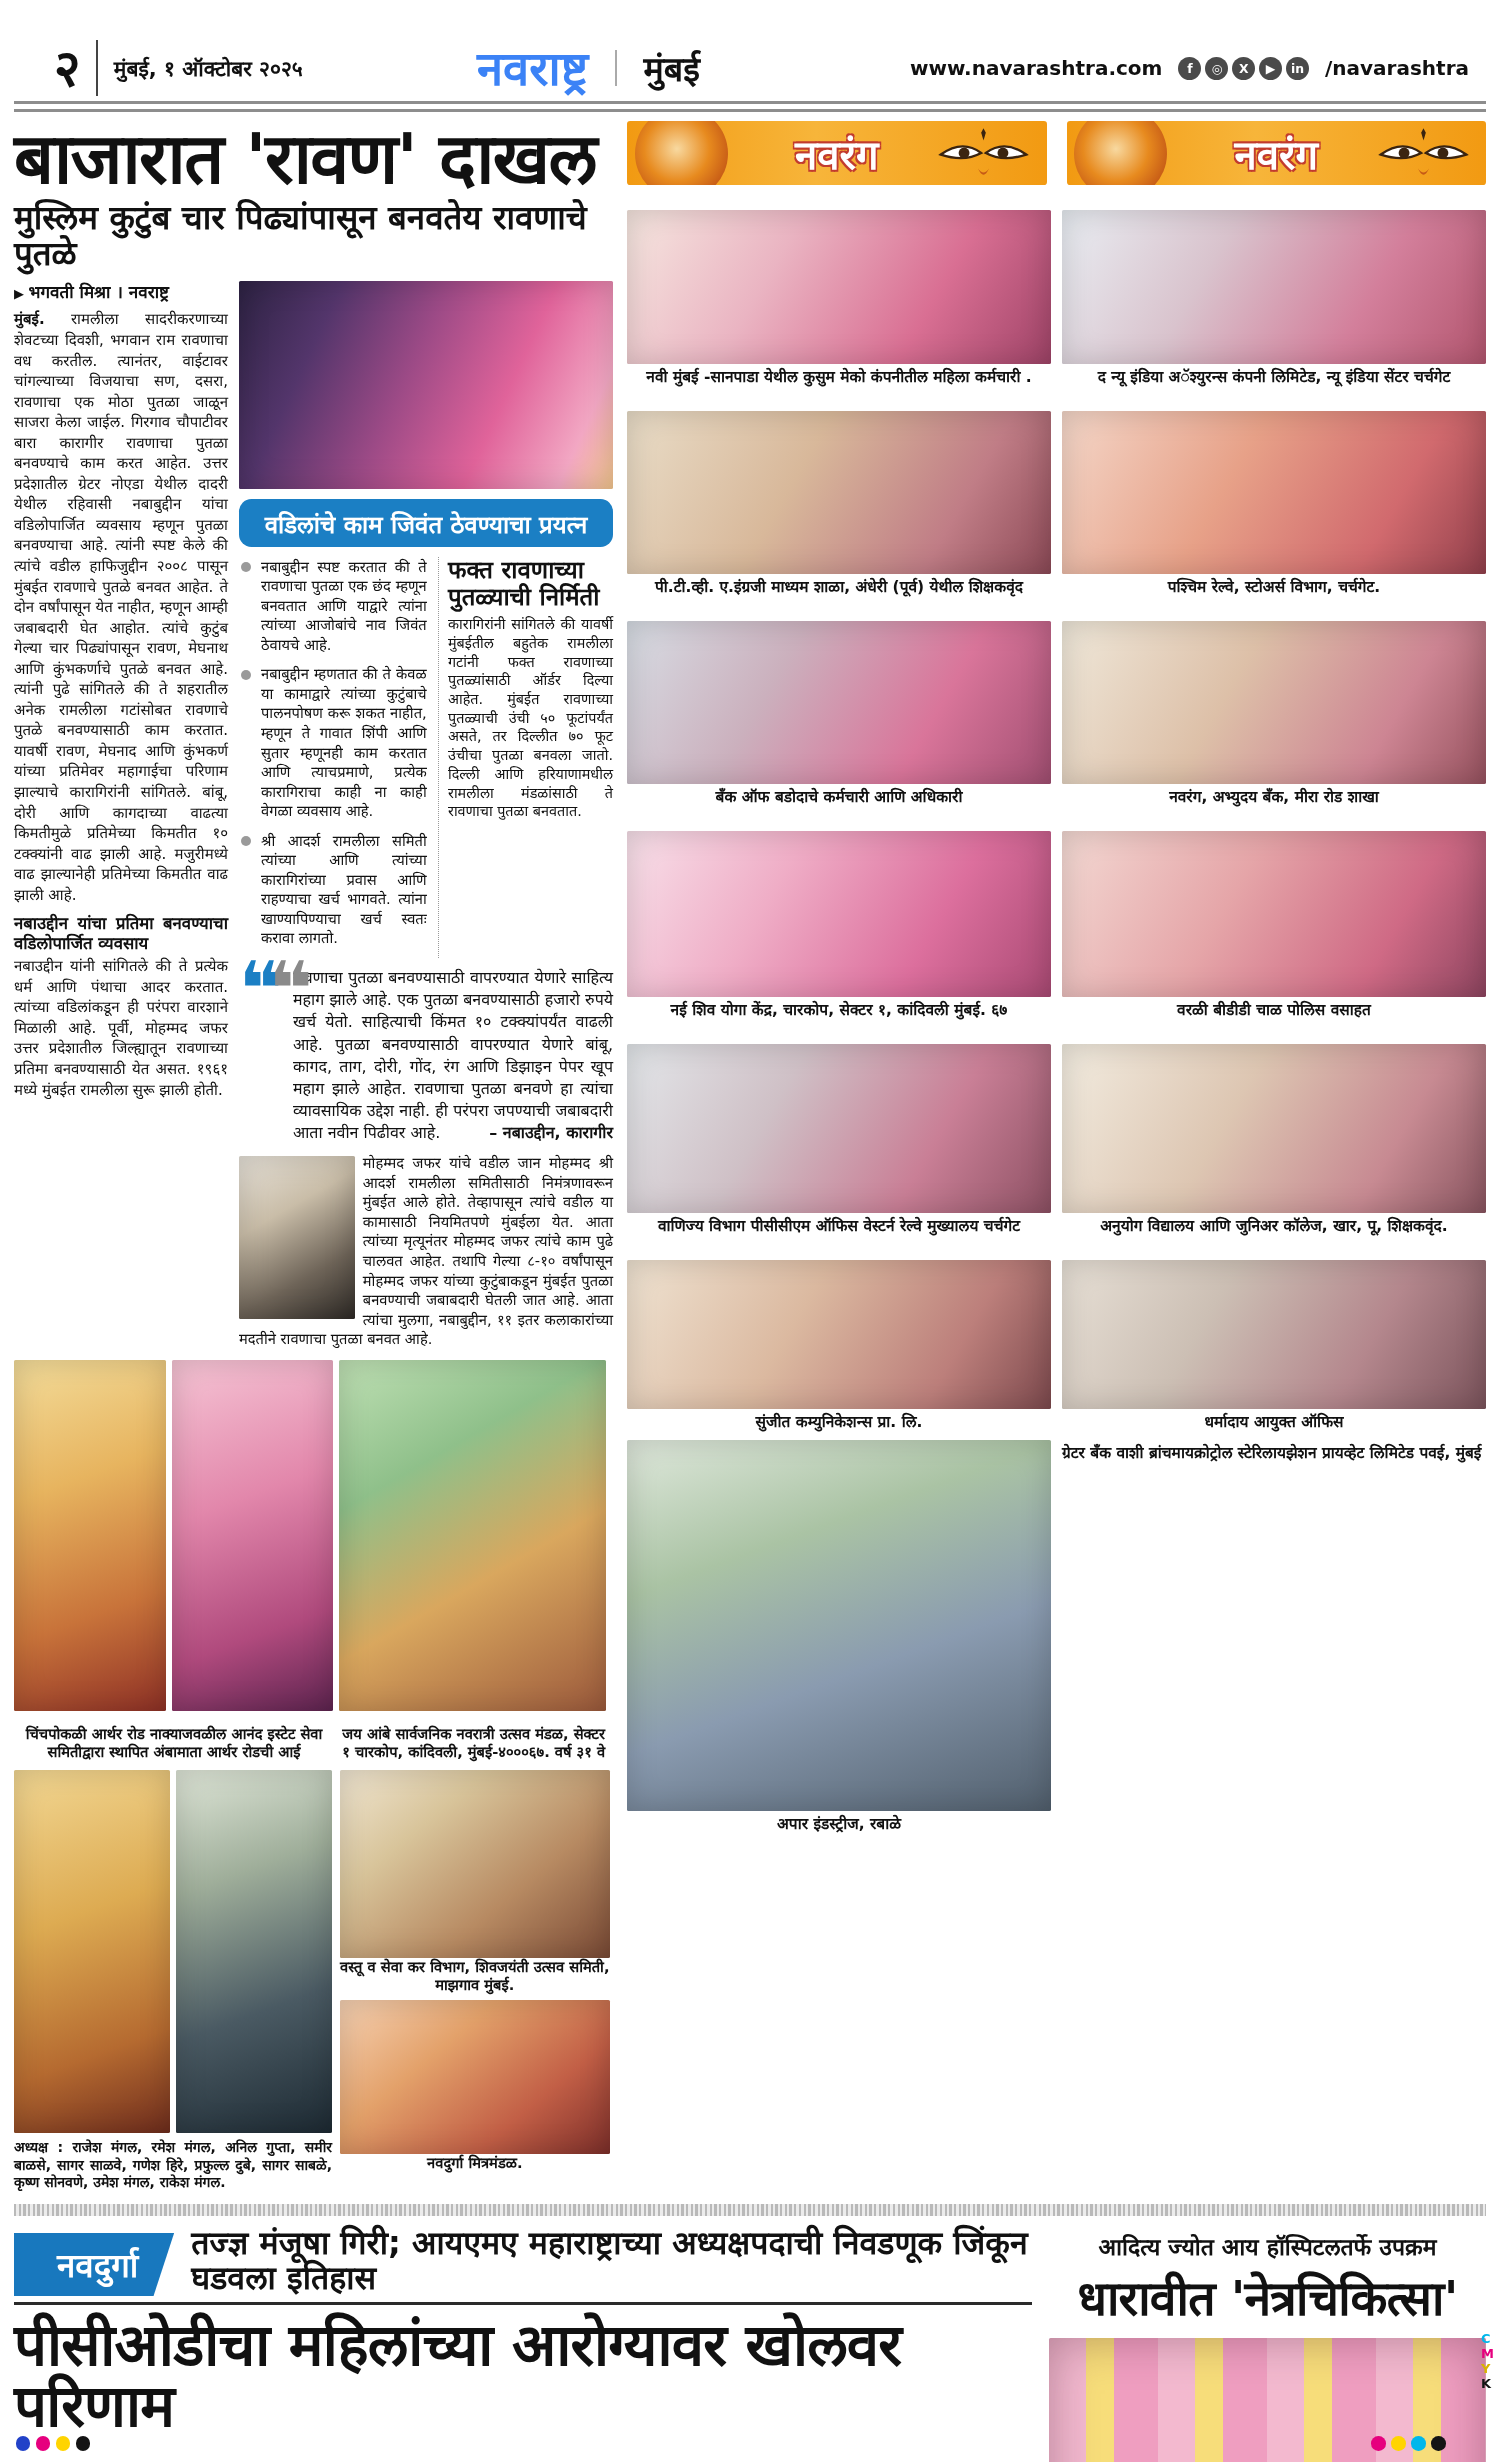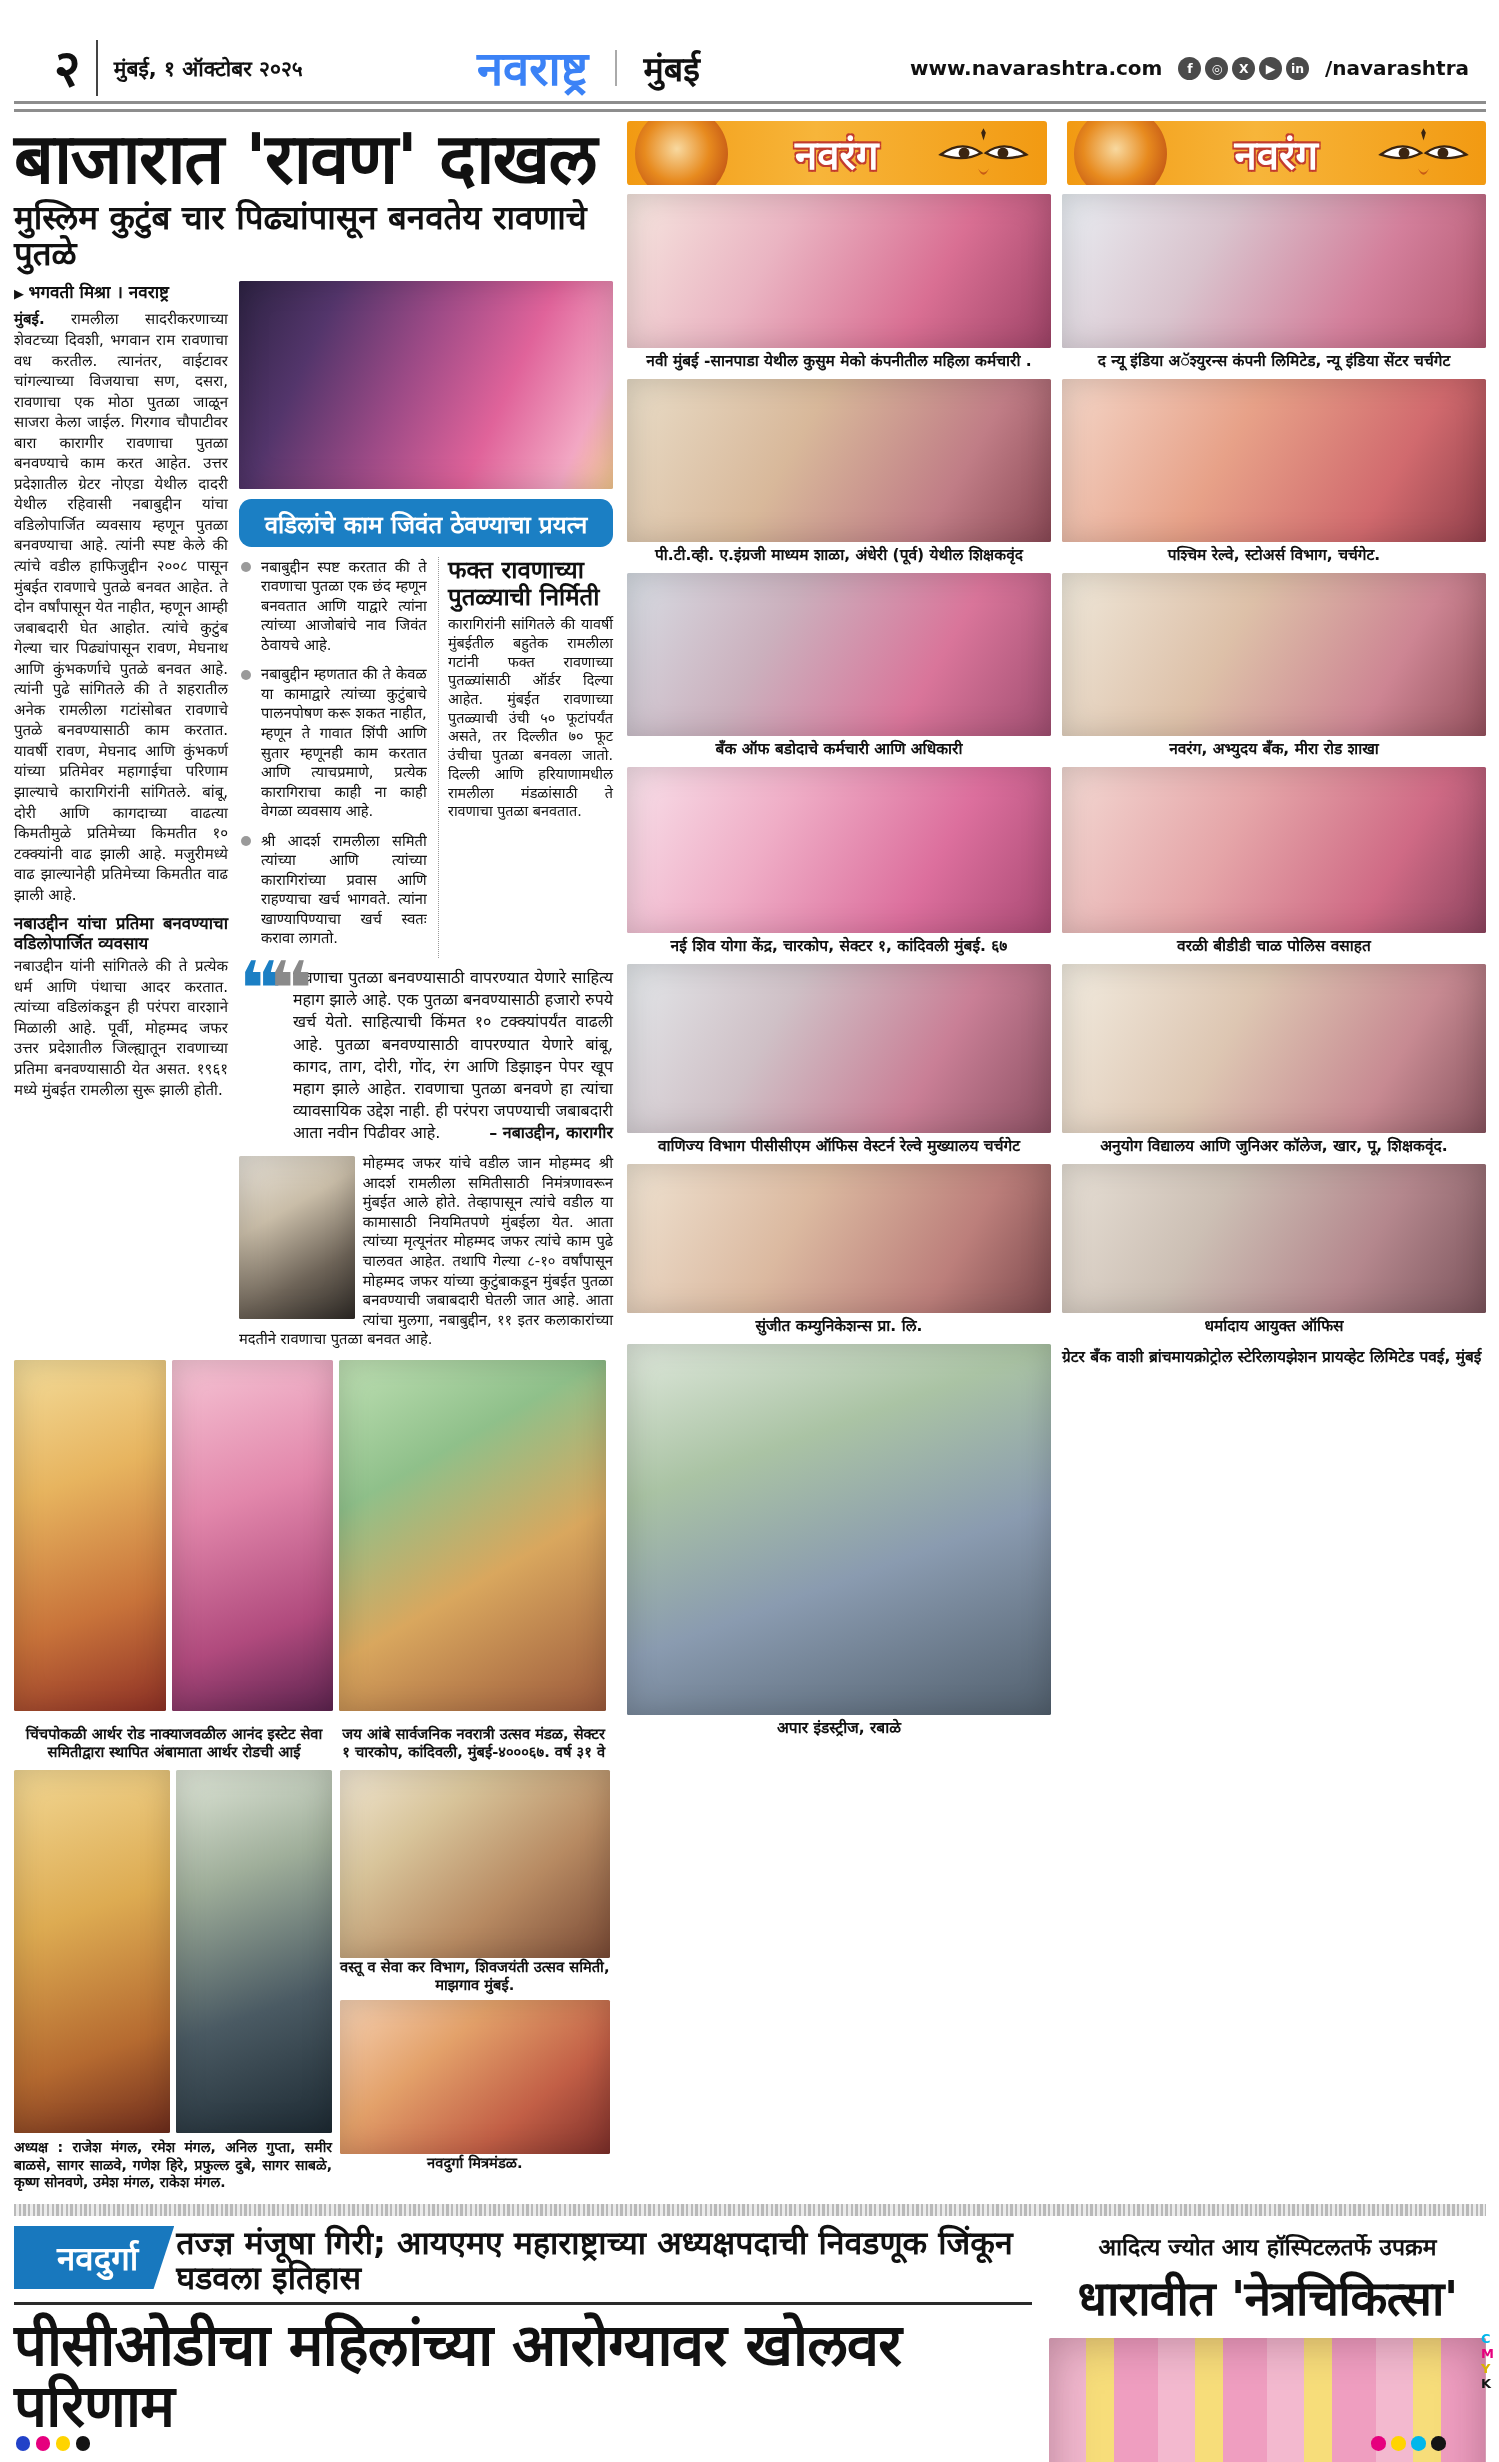--- a/index.html
+++ b/index.html
@@ -76,21 +76,21 @@
   
   .grid{flex:1;display:flex;flex-direction:column;gap:8.5px;min-width:0;}
   .banners{display:flex;gap:20px;}
   .banner{flex:1;height:64px;background:linear-gradient(90deg,#f29a12,#f7b53a 45%,#f29a12);
           border-radius:3.1px;display:flex;align-items:center;justify-content:center;position:relative;overflow:hidden;}
   .bword{color:#fff;font-size:40px;font-weight:800;z-index:2;
          text-shadow:1.6px 1.6px 0 #c23b2e,-1.6px 1.6px 0 #c23b2e,1.6px -1.6px 0 #c23b2e,-1.6px -1.6px 0 #c23b2e;}
   .b-blob{position:absolute;left:7.8px;top:-14px;width:93px;height:93px;border-radius:50%;
           background:radial-gradient(circle at 45% 45%,#f8d9a0 0%,#e78a1e 45%,#c65a16 75%,transparent 78%);}
   .b-eyes{position:absolute;right:12.4px;top:6.2px;z-index:1;}
-  .prow{display:flex;gap:11px;}
+  .prow{display:flex;gap:11px;margin-top:16px;}
   .pcell{flex:1;display:flex;flex-direction:column;min-width:0;}
   .pcap{font-weight:700;font-size:15.5px;text-align:center;margin-top:3.9px;line-height:1.2;}
   .pr1a{height:154px;background:linear-gradient(120deg,#f6e7e0 0%,#eab4c2 35%,#d96f93 70%,#a04468 100%);}
   .pr1b{height:154px;background:linear-gradient(120deg,#e9eef3 0%,#d9c3cd 35%,#d37f9b 70%,#b3566f 100%);}
   .pr2a{height:163px;background:linear-gradient(120deg,#e9ddc8 0%,#d8b89a 40%,#c07d86 75%,#8d4a57 100%);}
   .pr2b{height:163px;background:linear-gradient(120deg,#f4d7c9 0%,#e7a188 40%,#d16a6e 75%,#93404c 100%);}
   .pr3a{height:163px;background:linear-gradient(120deg,#d7dde4 0%,#cbb0bd 35%,#d9759a 70%,#a24f72 100%);}
   .pr3b{height:163px;background:linear-gradient(120deg,#efe8da 0%,#ddc0a8 40%,#cd8593 75%,#97525f 100%);}
   .pr4a{height:166px;background:linear-gradient(120deg,#f8e1ea 0%,#efadc6 35%,#dc6f9d 70%,#aa4a74 100%);}
   .pr4b{height:166px;background:linear-gradient(120deg,#f3d9d3 0%,#e5a5a8 40%,#cf6a85 75%,#8f4560 100%);}
@@ -102,21 +102,21 @@
   .bb-left{flex:1;display:flex;flex-direction:column;min-width:0;}
   .bb-left .ph{height:371px;background:linear-gradient(160deg,#dfe8dc 0%,#aac3a4 30%,#8a9bb0 60%,#52606e 100%);}
   .bb-right{flex:1;display:flex;flex-direction:row;min-width:0;}
   .bbr1{height:161px;background:linear-gradient(120deg,#f3e3e8 0%,#e2aec2 40%,#cf7496 75%,#99496b 100%);}
   .bbr2{height:157px;background:linear-gradient(120deg,#f6dfe5 0%,#e8a8bd 40%,#d36d92 75%,#a04a6e 100%);}
   
   .hdiv{height:12.4px;margin:12.4px 14px 7.8px;background:repeating-linear-gradient(90deg,#b9b9b9 0 2.3px,#ececec 2.3px 4.7px);}
   
   .bottom{display:flex;gap:17px;padding:1.6px 14px 0 14px;}
   .pcod{width:1018px;flex:none;}
-  .kicker-bar{display:flex;align-items:flex-start;gap:2px;border-bottom:3.1px solid #2a2a2a;padding-bottom:6.2px;}
+  .kicker-bar{display:flex;align-items:flex-end;gap:17px;border-bottom:3.1px solid #2a2a2a;padding-bottom:6.2px;}
   .kicker-tag{background:#1878be;color:#fff;font-size:33px;font-weight:800;padding:9.3px 36px 9.3px 43px;
               clip-path:polygon(0 0,100% 0,87% 100%,0 100%);}
   .kicker-text{font-size:32px;font-weight:800;line-height:1.1;}
   .pcod-head{font-size:58px;font-weight:800;margin:9.3px 0 11px;letter-spacing:-0.8px;line-height:1.05;}
   
   .eye{flex:1;min-width:0;}
   .eye-kicker{font-size:23px;font-weight:800;text-align:center;margin:4.7px 0 1.6px;}
   .eye h1{font-size:48px;font-weight:800;text-align:center;margin:1.6px 0 9.3px;letter-spacing:-0.8px;}
   .eye-ph{height:231px;background:
       repeating-linear-gradient(90deg,#f3b9cf 0 37px,#f7dd7a 37px 65px,#ef9ec0 65px 109px);

